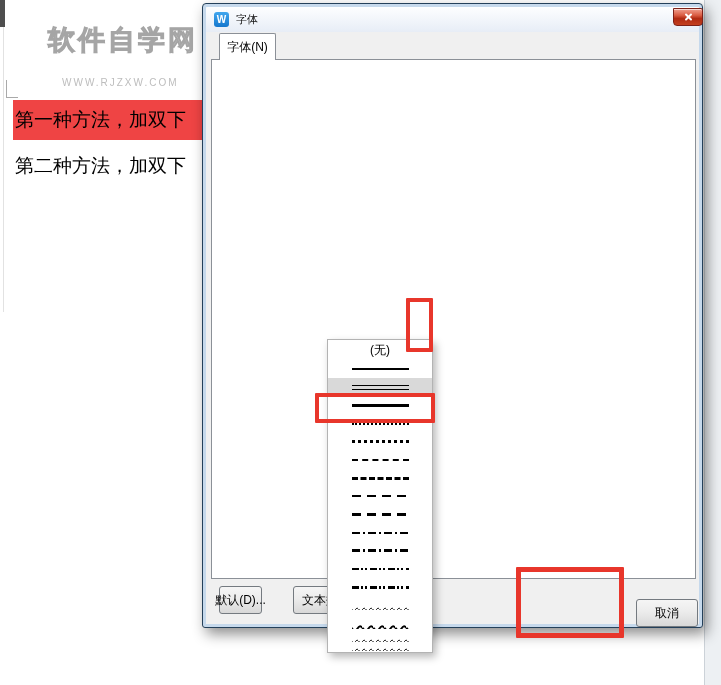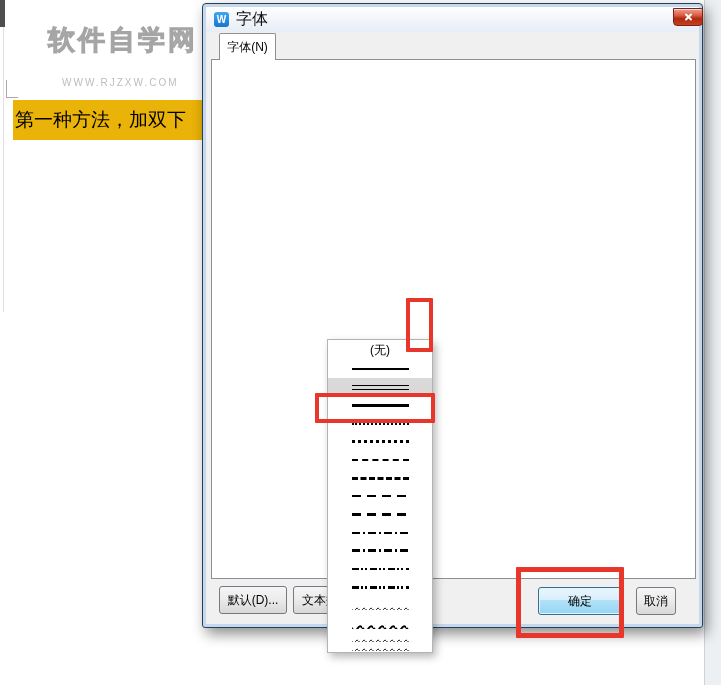--- a/index.html
+++ b/index.html
@@ -11,35 +11,35 @@
   #doc-layer { position:absolute; inset:0; z-index:1; background:#fff; }
   .edge-dark { left:0; top:0; width:5px; height:27px; background:#4e4e4e; }
   .page-vline { left:3px; top:27px; width:1px; height:285px; background:#e2e2e2; }
   .corner-mark { left:6px; top:80px; width:12px; height:18px;
     border-left:1px solid #a9a9a9; border-bottom:1px solid #a9a9a9; }
   .watermark { left:48px; top:22px; font-size:27px; font-weight:bold; letter-spacing:3px;
     color:#dcdcdc; -webkit-text-stroke:1px #a5a5a5; white-space:nowrap; }
   .watermark-url { left:62px; top:57px; font-size:10px; color:#bdbdbd; letter-spacing:2px;margin-top:20px; }
   .doc-line { left:13px; font-size:19px; color:#000; white-space:nowrap;
     font-family:"Liberation Serif","DejaVu Serif",serif; padding:7px 2px; }
-  .doc-line.l1 { top:100px; background:#eab308; width:192px; }
+  .doc-line.l1 { top:100px; background:#ef4444; width:192px; }
   .doc-line.l2 { top:146px; }
   .right-strip { left:704px; top:0; width:17px; height:685px; background:#edf0f3;
     border-left:1px solid #ccd2d8; }
 
   
   #dialog { position:absolute; left:202px; top:3px; width:501px; height:625px; z-index:10;
     background:#f0f0f0; border:1px solid #24405a; border-radius:4px 4px 3px 3px;
     box-shadow: inset 0 0 0 3px #c6d9ec, 4px 6px 14px rgba(0,0,0,.45); }
   .titlebar { left:3px; top:3px; right:3px; height:25px; border-radius:2px 2px 0 0;
     background:linear-gradient(#fdfeff,#e7edf6); display:flex; align-items:center; padding-left:8px; }
   .app-icon { width:15px; height:15px; border-radius:3px; margin-right:7px;
     background:linear-gradient(#41a7ee,#1577cd); color:#fff; font-size:10px; font-weight:bold;
     display:flex; align-items:center; justify-content:center; }
-  .title-text { font-size:16px; color:#111; }
+  .title-text { font-size:11px; color:#111; }
   .close-btn { left:470px; top:4px; width:30px; height:18px; border:1px solid #7e2118;
     border-radius:0 2px 4px 4px; background:linear-gradient(#f0a090,#d95b41 40%,#b02a12 60%,#c4401f);
     box-shadow:inset 0 1px 0 rgba(255,255,255,.6); }
   .close-x { position:absolute; left:50%; top:50%; width:9px; height:9px; transform:translate(-50%,-50%); }
   .close-x::before,.close-x::after { content:""; position:absolute; left:4px; top:0; width:2px; height:9px;
     background:#fff; border-radius:1px; }
   .close-x::before { transform:rotate(45deg); } .close-x::after { transform:rotate(-45deg); }
 
   
   .tab { top:31px; height:25px; font-size:12px; display:flex; align-items:center;
@@ -138,20 +138,21 @@
 </head>
 <body>
 
 <div id="doc-layer">
   <div class="abs edge-dark"></div>
   <div class="abs page-vline"></div>
   <div class="abs corner-mark"></div>
   <div class="abs watermark">软件自学网</div>
   <div class="abs watermark-url">WWW.RJZXW.COM</div>
   <div class="abs doc-line l1">第一种方法，加双下</div>
+  <div class="abs doc-line l2">第二种方法，加双下</div>
   <div class="abs right-strip"></div>
 </div>
 
 <div id="dialog">
   <div class="abs titlebar">
     <span class="app-icon">W</span>
     <span class="title-text">字体</span>
   </div>
   <div class="abs close-btn">
     <span class="close-x"></span>
@@ -280,24 +281,23 @@
     <span>预览</span>
       <span class="gline"></span>
   </div>
   <div class="preview-box"></div>
   <div class="useg left"></div>
   <div class="preview-text">让办公更轻松</div>
   <div class="useg right"></div>
   <div class="note" style="left:20px">尚未安装此字体，打</div>
   <div class="note" style="left:235px">的有效字体。</div>
 
-  <div class="btn" style="left:16px;top:582px;width:68px">默认(D)...</div>
+  <div class="btn" style="left:16px;top:582px;width:43px">默认(D)...</div>
   <div class="btn" style="left:90px;top:582px;width:74px;justify-content:flex-start;padding-left:8px">文本效</div>
-  <div class="btn primary" style="left:335px;top:583px;width:84px">确定</div>
-  <div class="btn" style="left:433px;top:583px;width:40px">取消</div>
+  <div class="btn" style="left:433px;top:595px;width:62px">取消</div>
 </div>
 
 <div id="ul-menu">
     <div class="mi mtxt">(无)</div>
     <div class="mi mline">
       <div class="ln solid"></div>
     </div>
     <div class="mi sel mline">
       <div class="ln double"></div>
     </div>

